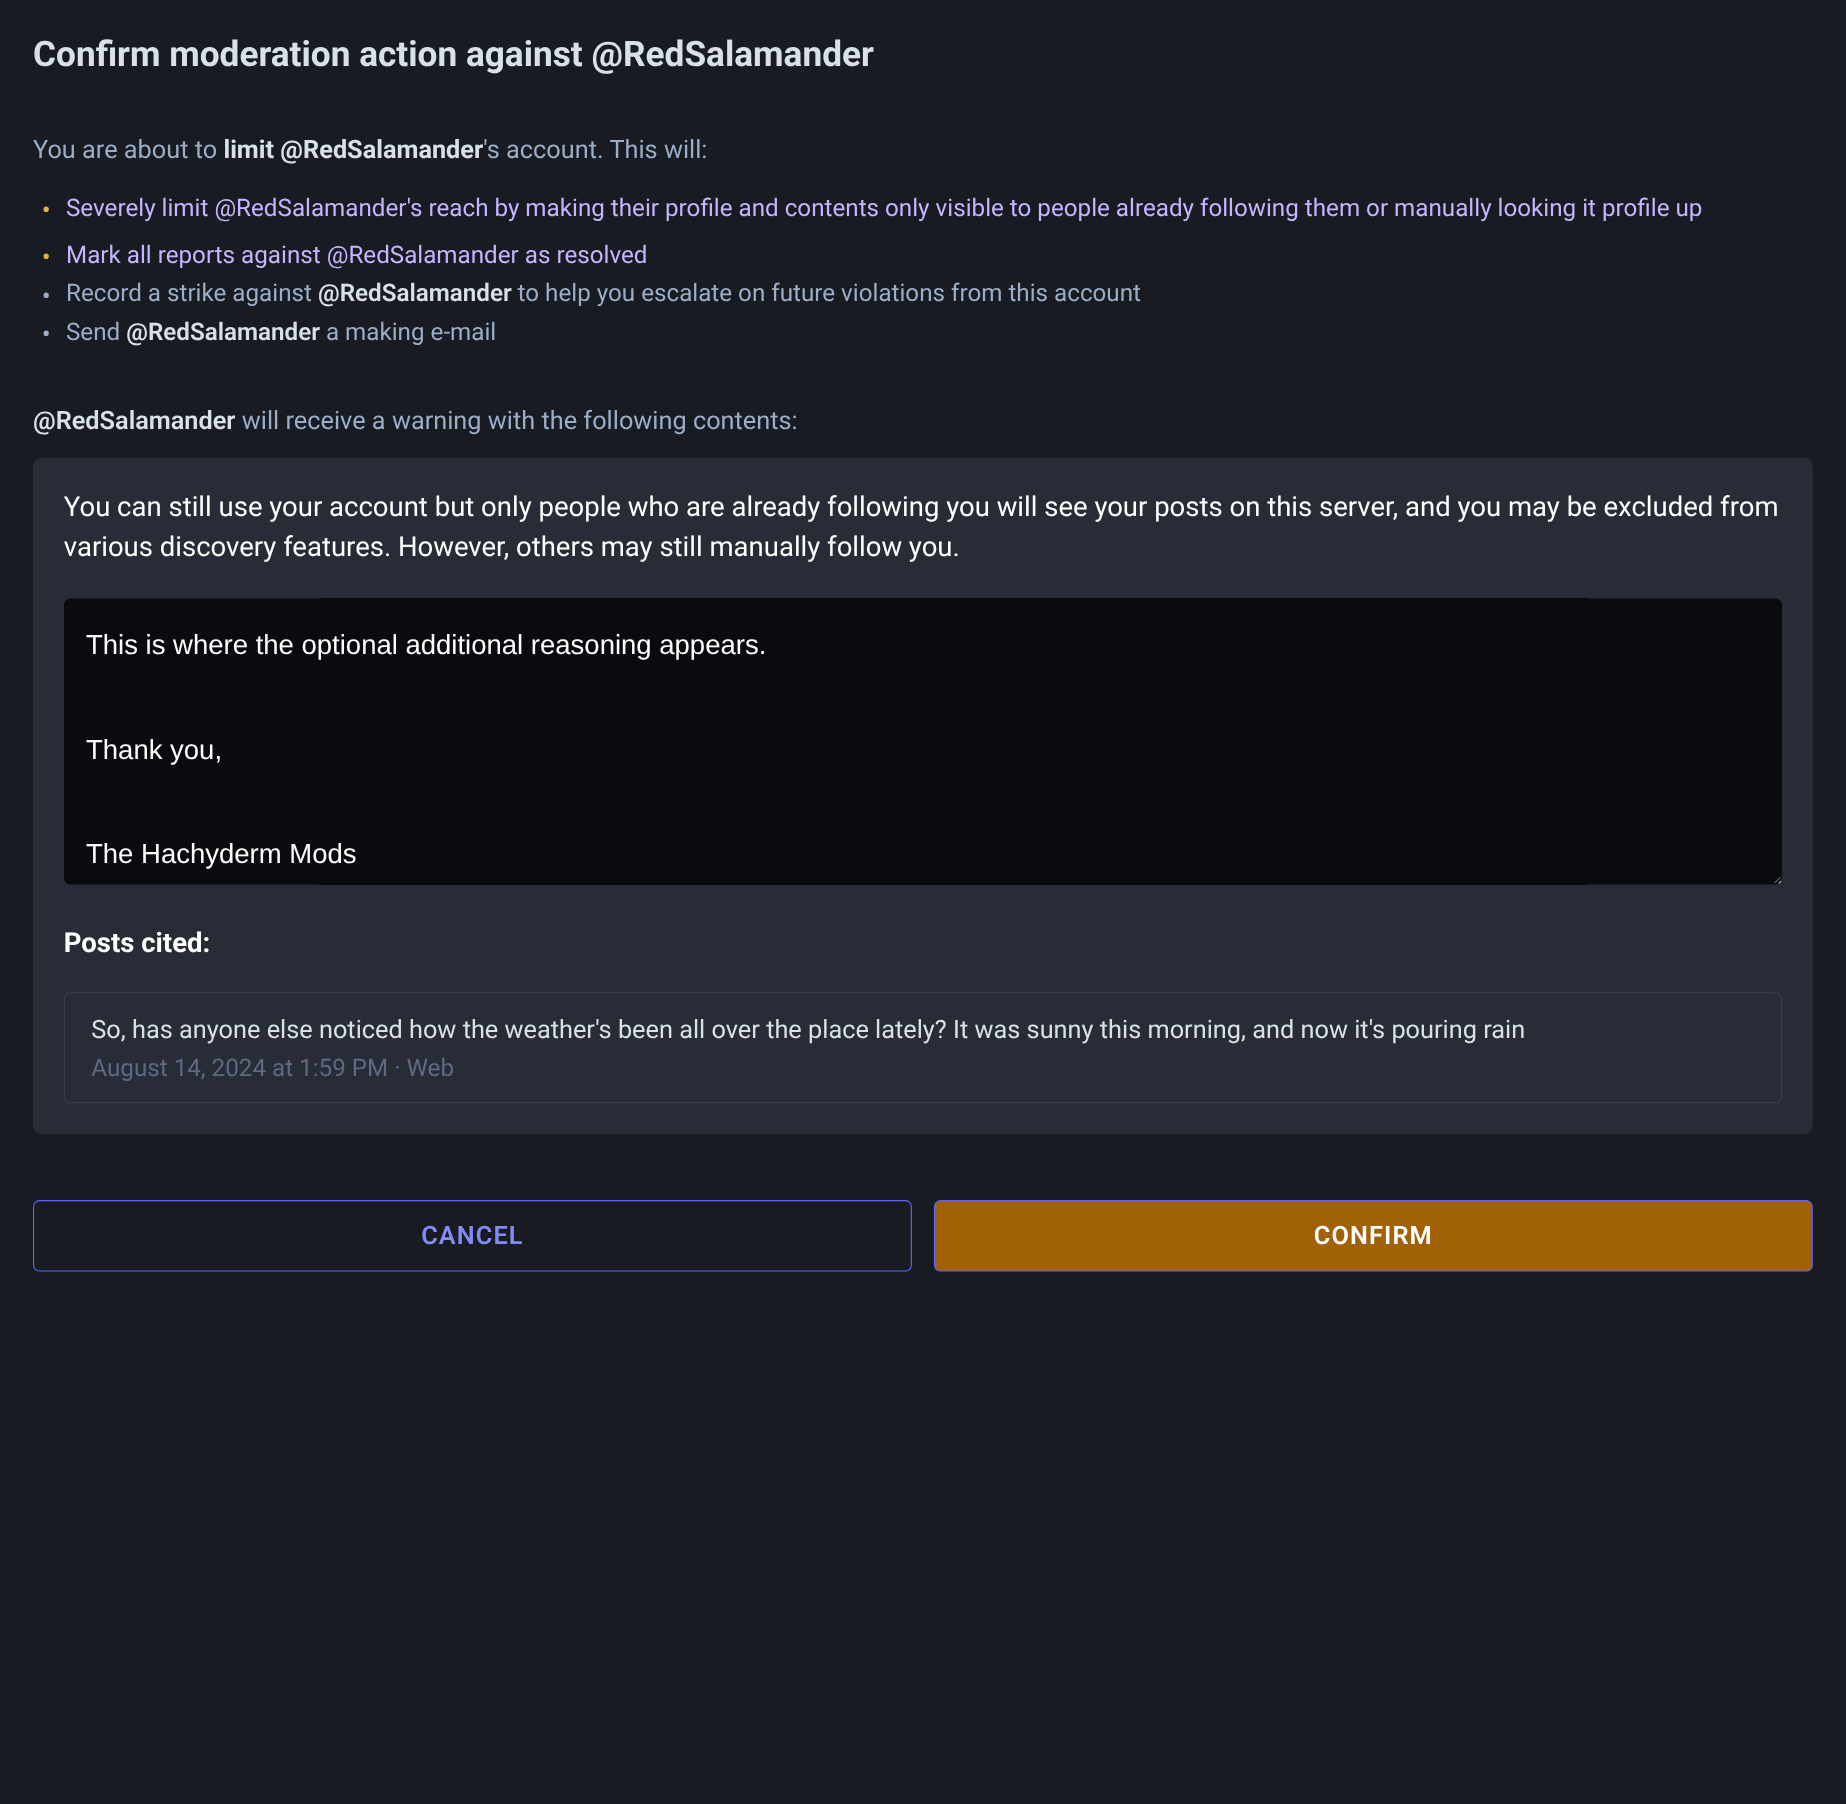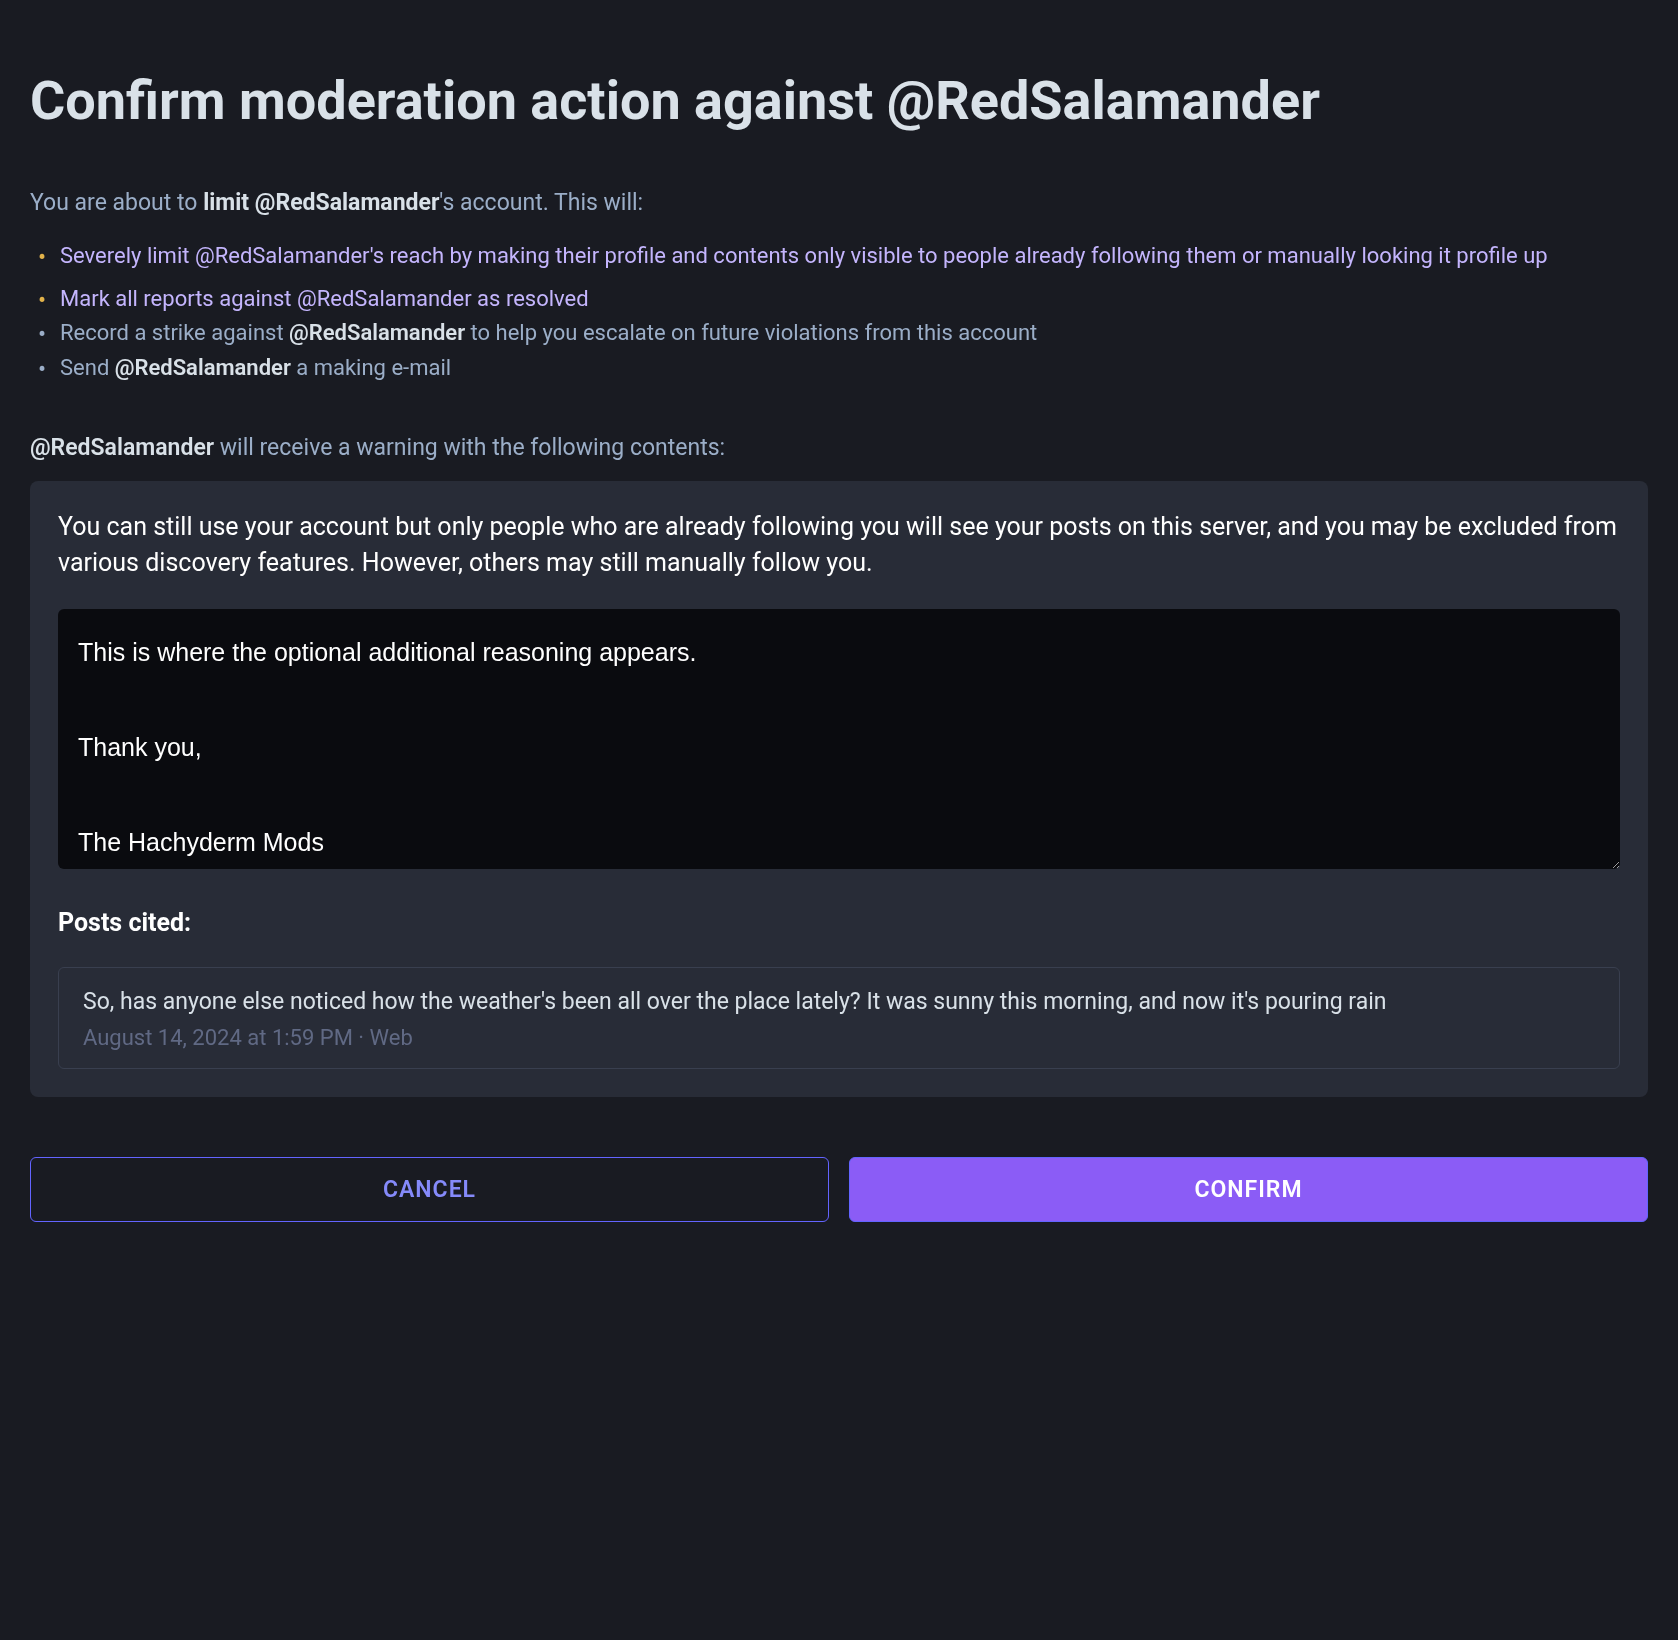--- a/index.html
+++ b/index.html
@@ -9,25 +9,24 @@
     }
     body {
       background-color: #191b22;
       font-family: -apple-system, BlinkMacSystemFont, "Segoe UI", Roboto, sans-serif;
       color: #d9e1e8;
       padding: 30px;
       min-height: 100vh;
     }
     h1 {
       color: #d9e1e8;
-      font-size: 54px;
+      font-size: 32px;
       font-weight: 700;
       margin-bottom: 55px;
       line-height: 1.2;
-      margin-top: 39px;
     }
     .intro-text {
       color: #9baec8;
       font-size: 23px;
       margin-bottom: 25px;
     }
     .intro-text strong {
       color: #d9e1e8;
       font-weight: 700;
     }
@@ -131,21 +130,21 @@
       cursor: pointer;
       text-align: center;
       font-family: inherit;
     }
     .btn-cancel {
       background-color: transparent;
       border: 1px solid #6364ff;
       color: #858afa;
     }
     .btn-confirm {
-      background-color: #8b5cf6;
+      background-color: #a16207;
       border: 1px solid #6364ff;
       color: #fff;
     }
   </style>
 </head>
 <body>
 
 <h1>
   <span>Confirm moderation action against </span><span>@RedSalamander</span>
 </h1>

